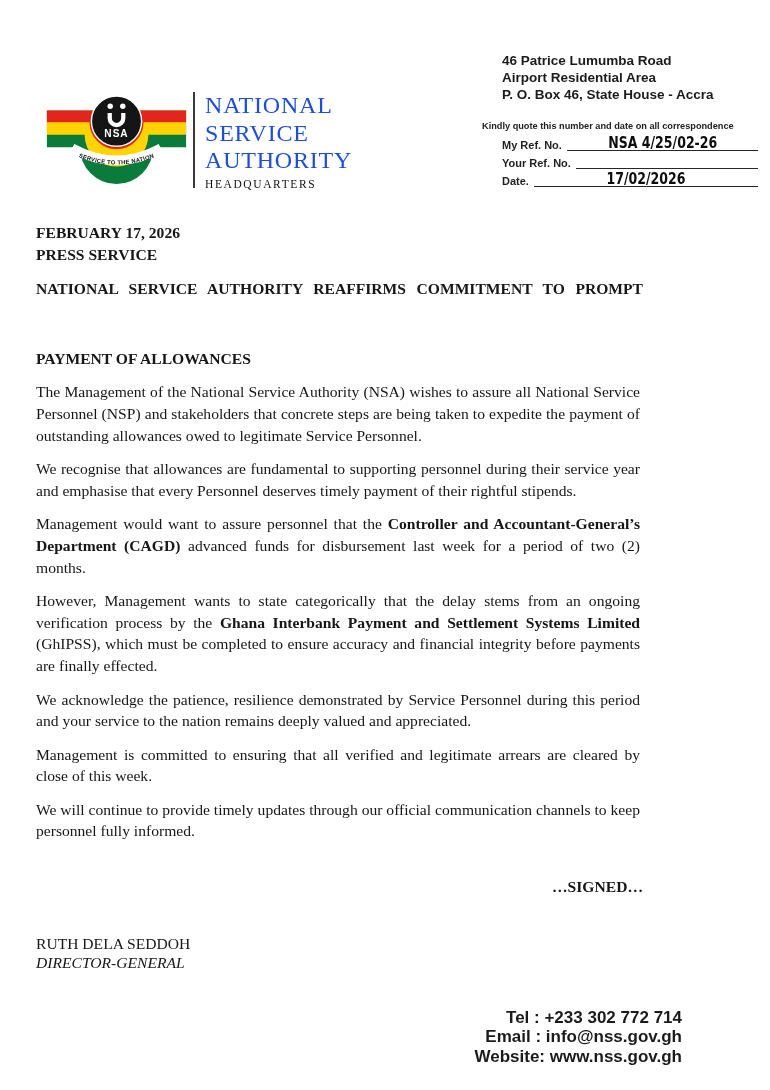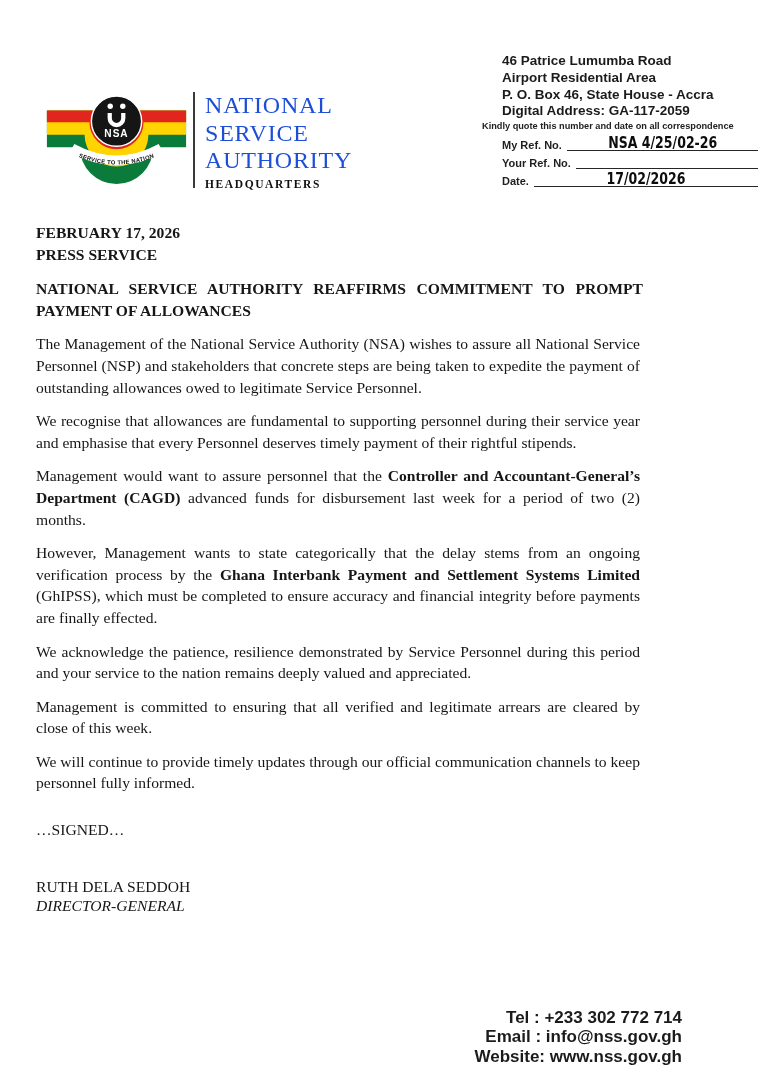--- a/index.html
+++ b/index.html
@@ -7,21 +7,21 @@
   .page {
     position:relative; width:770px; height:1090px; background:#ffffff;
     overflow:hidden; font-family:"Liberation Serif", serif; color:#161616;
   }
 
   
   .logo-svg { position:absolute; left:44px; top:93px; }
   .vline { position:absolute; left:193px; top:92px; width:2px; height:96px; background:#3a3a3a; }
   .org { position:absolute; left:205px; top:92px; }
   .org-line { font-size:24px; line-height:27.5px; letter-spacing:0.8px; color:#1d4ed8; white-space:nowrap; }
-  .org-sub { font-size:11.5px; font-weight:700; letter-spacing:1.6px; margin-top:3px; color:#101010; }
+  .org-sub { font-size:11.5px; font-weight:400; letter-spacing:1.6px; margin-top:3px; color:#101010; }
 
   .addr {
     position:absolute; left:502px; top:53px;
     font-family:"Liberation Sans", sans-serif; font-weight:700;
     font-size:13.5px; line-height:16.8px; color:#1b1b1b; white-space:nowrap;
   }
   .note {
     position:absolute; left:482px; top:121px;
     font-family:"Liberation Sans", sans-serif; font-weight:600;
     font-size:9.2px; color:#222; white-space:nowrap;
@@ -34,23 +34,23 @@
     font-family:"DejaVu Sans", sans-serif; font-weight:700; font-size:16.5px;
     line-height:15px; transform:scaleX(0.76); transform-origin:50% 100%; white-space:nowrap; color:#0d0d0d;
   }
 
   
   .doc { position:absolute; left:36px; top:222px; width:607px; font-size:15.6px; line-height:21.6px; text-align:justify; }
   .b { font-weight:700; }
   .doc-head { font-weight:700; text-align:left; }
   .doc-title { margin-top:13px; font-weight:700; }
   .tl1 { display:block; text-align-last:justify; }
-  .tl2 { display:block; }
+  .tl2 { display:block;margin-top:48px; }
   .doc p { margin:12px 3px 0 0; }
-  .signed { margin-top:25px; font-weight:400; text-align:left; }
+  .signed { margin-top:34px; font-weight:700; text-align:right; }
   .sig-name { margin-top:36px; line-height:19.5px; text-align:left; }
   .sig-role { line-height:19.5px; text-align:left;font-style:italic; }
 
   
   .footer {
     position:absolute; right:88px; top:1008px; text-align:right;
     font-family:"Liberation Sans", sans-serif; font-weight:700;
     font-size:17px; line-height:19.3px; color:#1b1b1b; white-space:nowrap;
   }
 </style>
@@ -83,21 +83,20 @@
     <div class="org-line">NATIONAL</div>
     <div class="org-line">SERVICE</div>
     <div class="org-line">AUTHORITY</div>
     <div class="org-sub">HEADQUARTERS</div>
   </div>
 
   <div class="addr">
     <div>46 Patrice Lumumba Road</div>
     <div>Airport Residential Area</div>
     <div>P. O. Box 46, State House - Accra</div>
-    <div>Digital Address: GA-117-2059</div>
   </div>
 
   <div class="note">Kindly quote this number and date on all correspondence</div>
 
   <div class="refs">
     <div class="ref-row">
       <span class="ref-label">My Ref. No.</span>
       <span class="ref-line">
         <span class="stamp">NSA 4/25/02-26</span>
       </span>

